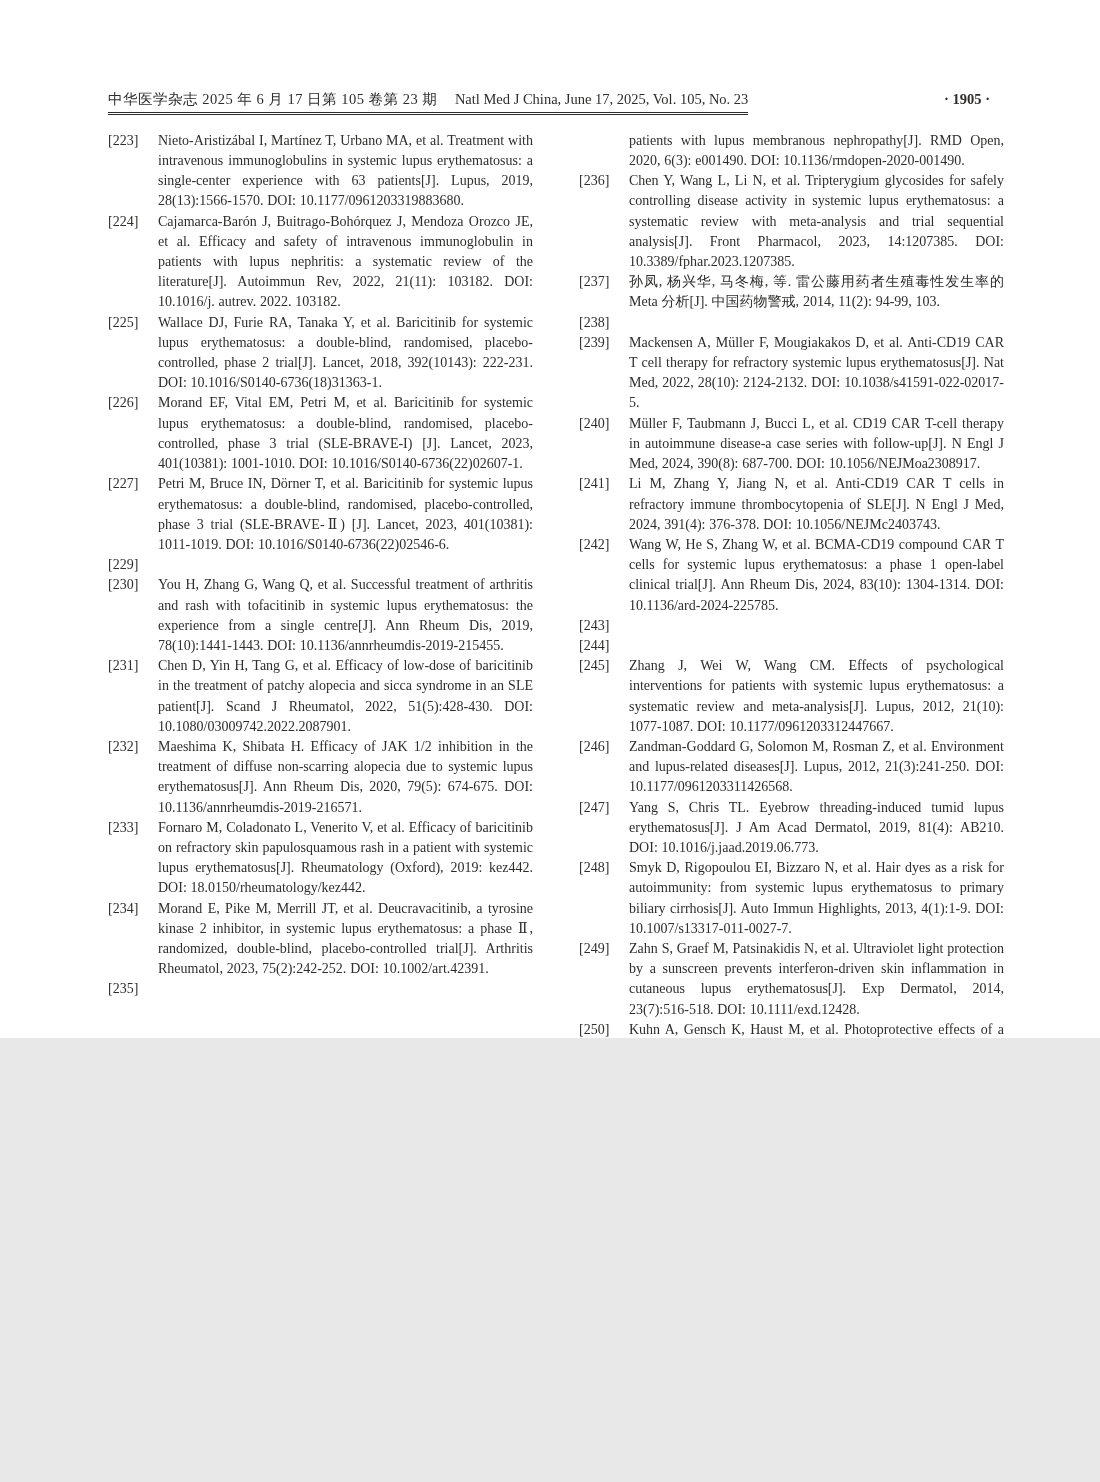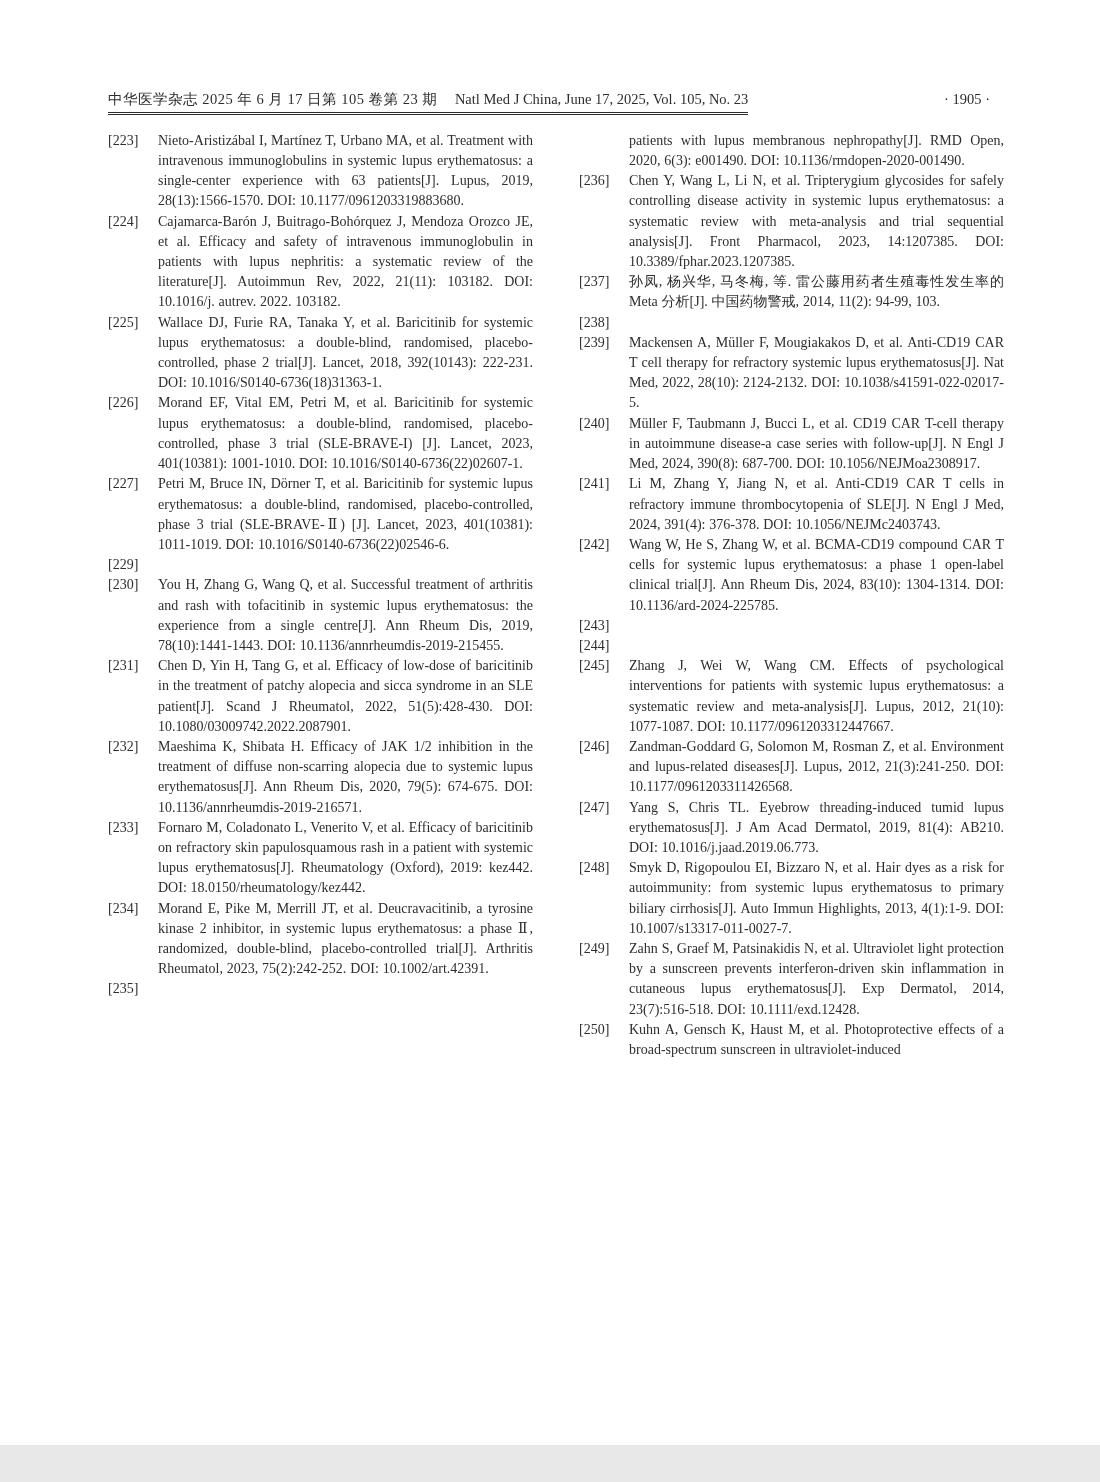--- a/index.html
+++ b/index.html
@@ -1,19 +1,19 @@
 <!DOCTYPE html>
 <html><head>
 <meta charset="utf-8">
 <style>
   * { margin: 0; padding: 0; box-sizing: border-box; }
   html, body { background: #e8e8e8; }
   .page {
     width: 1100px;
-    height: 1445px;
+    height: 1038px;
     margin: 0 auto;
     background: #ffffff;
     color: #2e2d2c;
     font-family: "Liberation Serif", "DejaVu Serif", serif;
     padding: 90px 96px 40px 108px;
     position: relative;
   }
   .page-header {
     display: flex;
     justify-content: space-between;
@@ -22,21 +22,21 @@
     line-height: 1.3;
     white-space: nowrap;
   }
   .masthead {
     display: inline-block;
     border-bottom: 3px double #2e2d2c;
     padding-bottom: 3px;
   }
   .title-cn { letter-spacing: 0.5px; }
   .title-en { margin-left: 14px; }
-  .page-number { font-size: 14.5px; padding-right: 14px; }
+  .page-number { font-size: 14.5px; padding-right: 14px; font-weight: bold; }
   .columns {
     display: flex;
     gap: 46px;
     margin-top: 16px;
   }
   .col {
     flex: 1 1 0;
     min-width: 0;
   }
   .ref {

